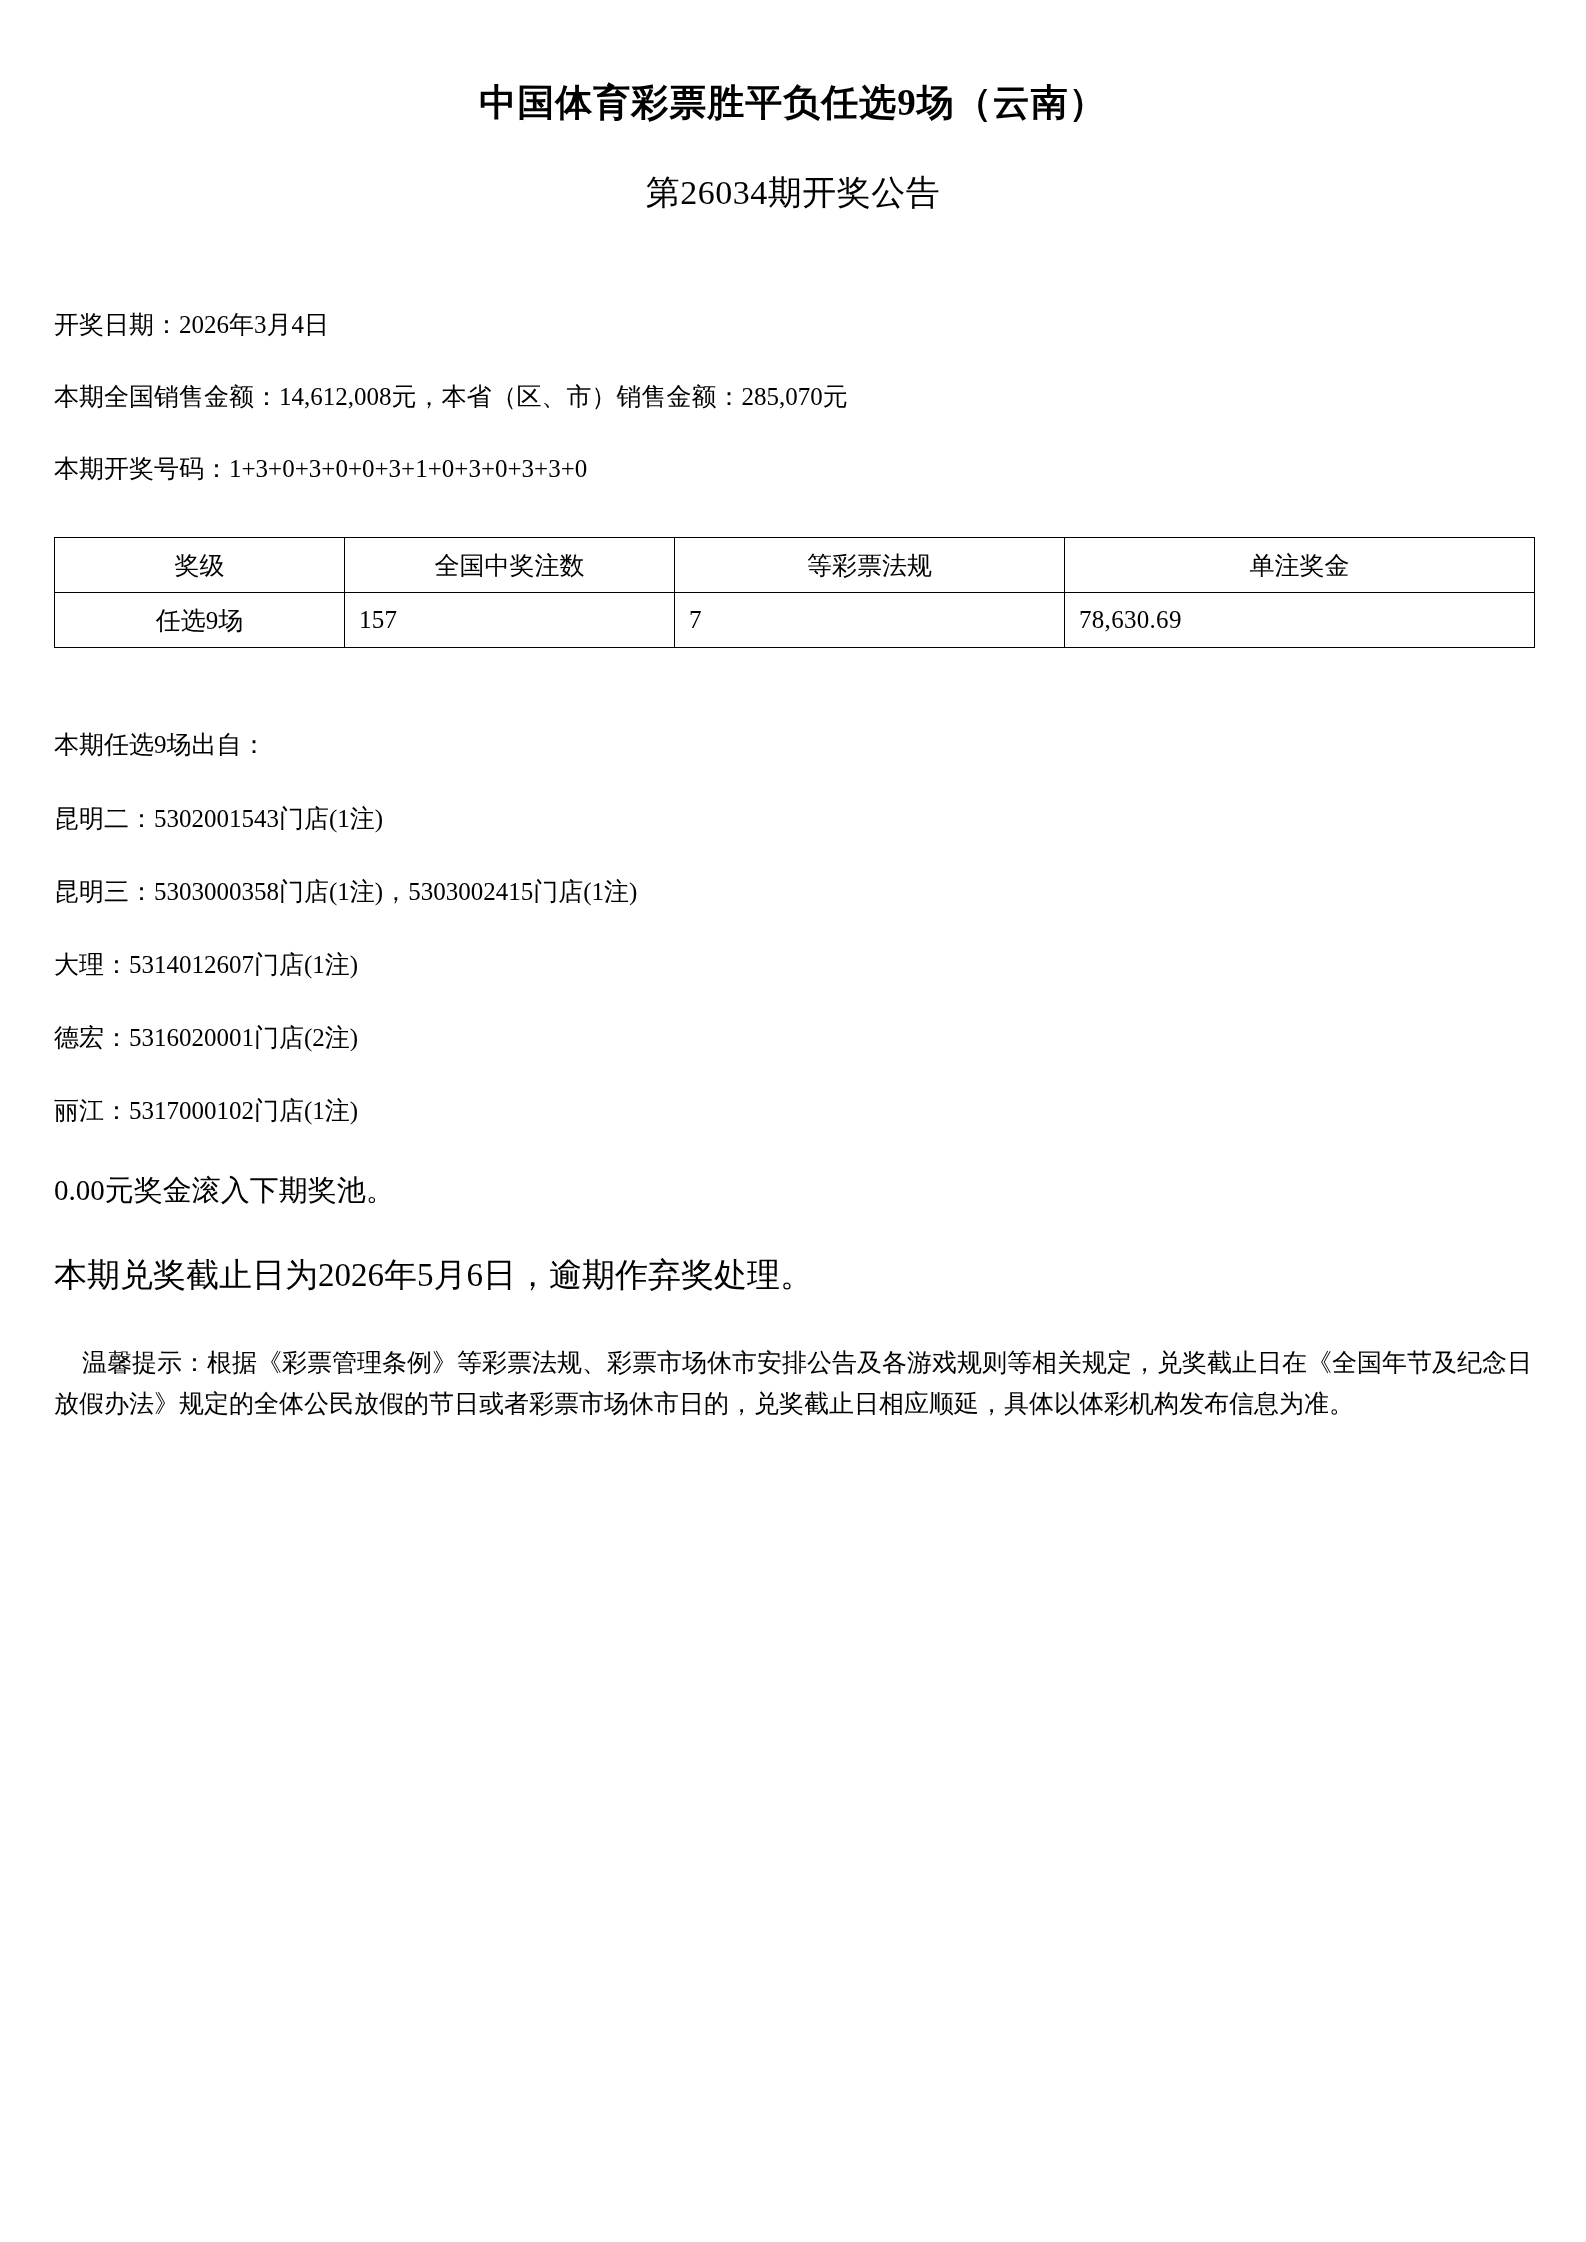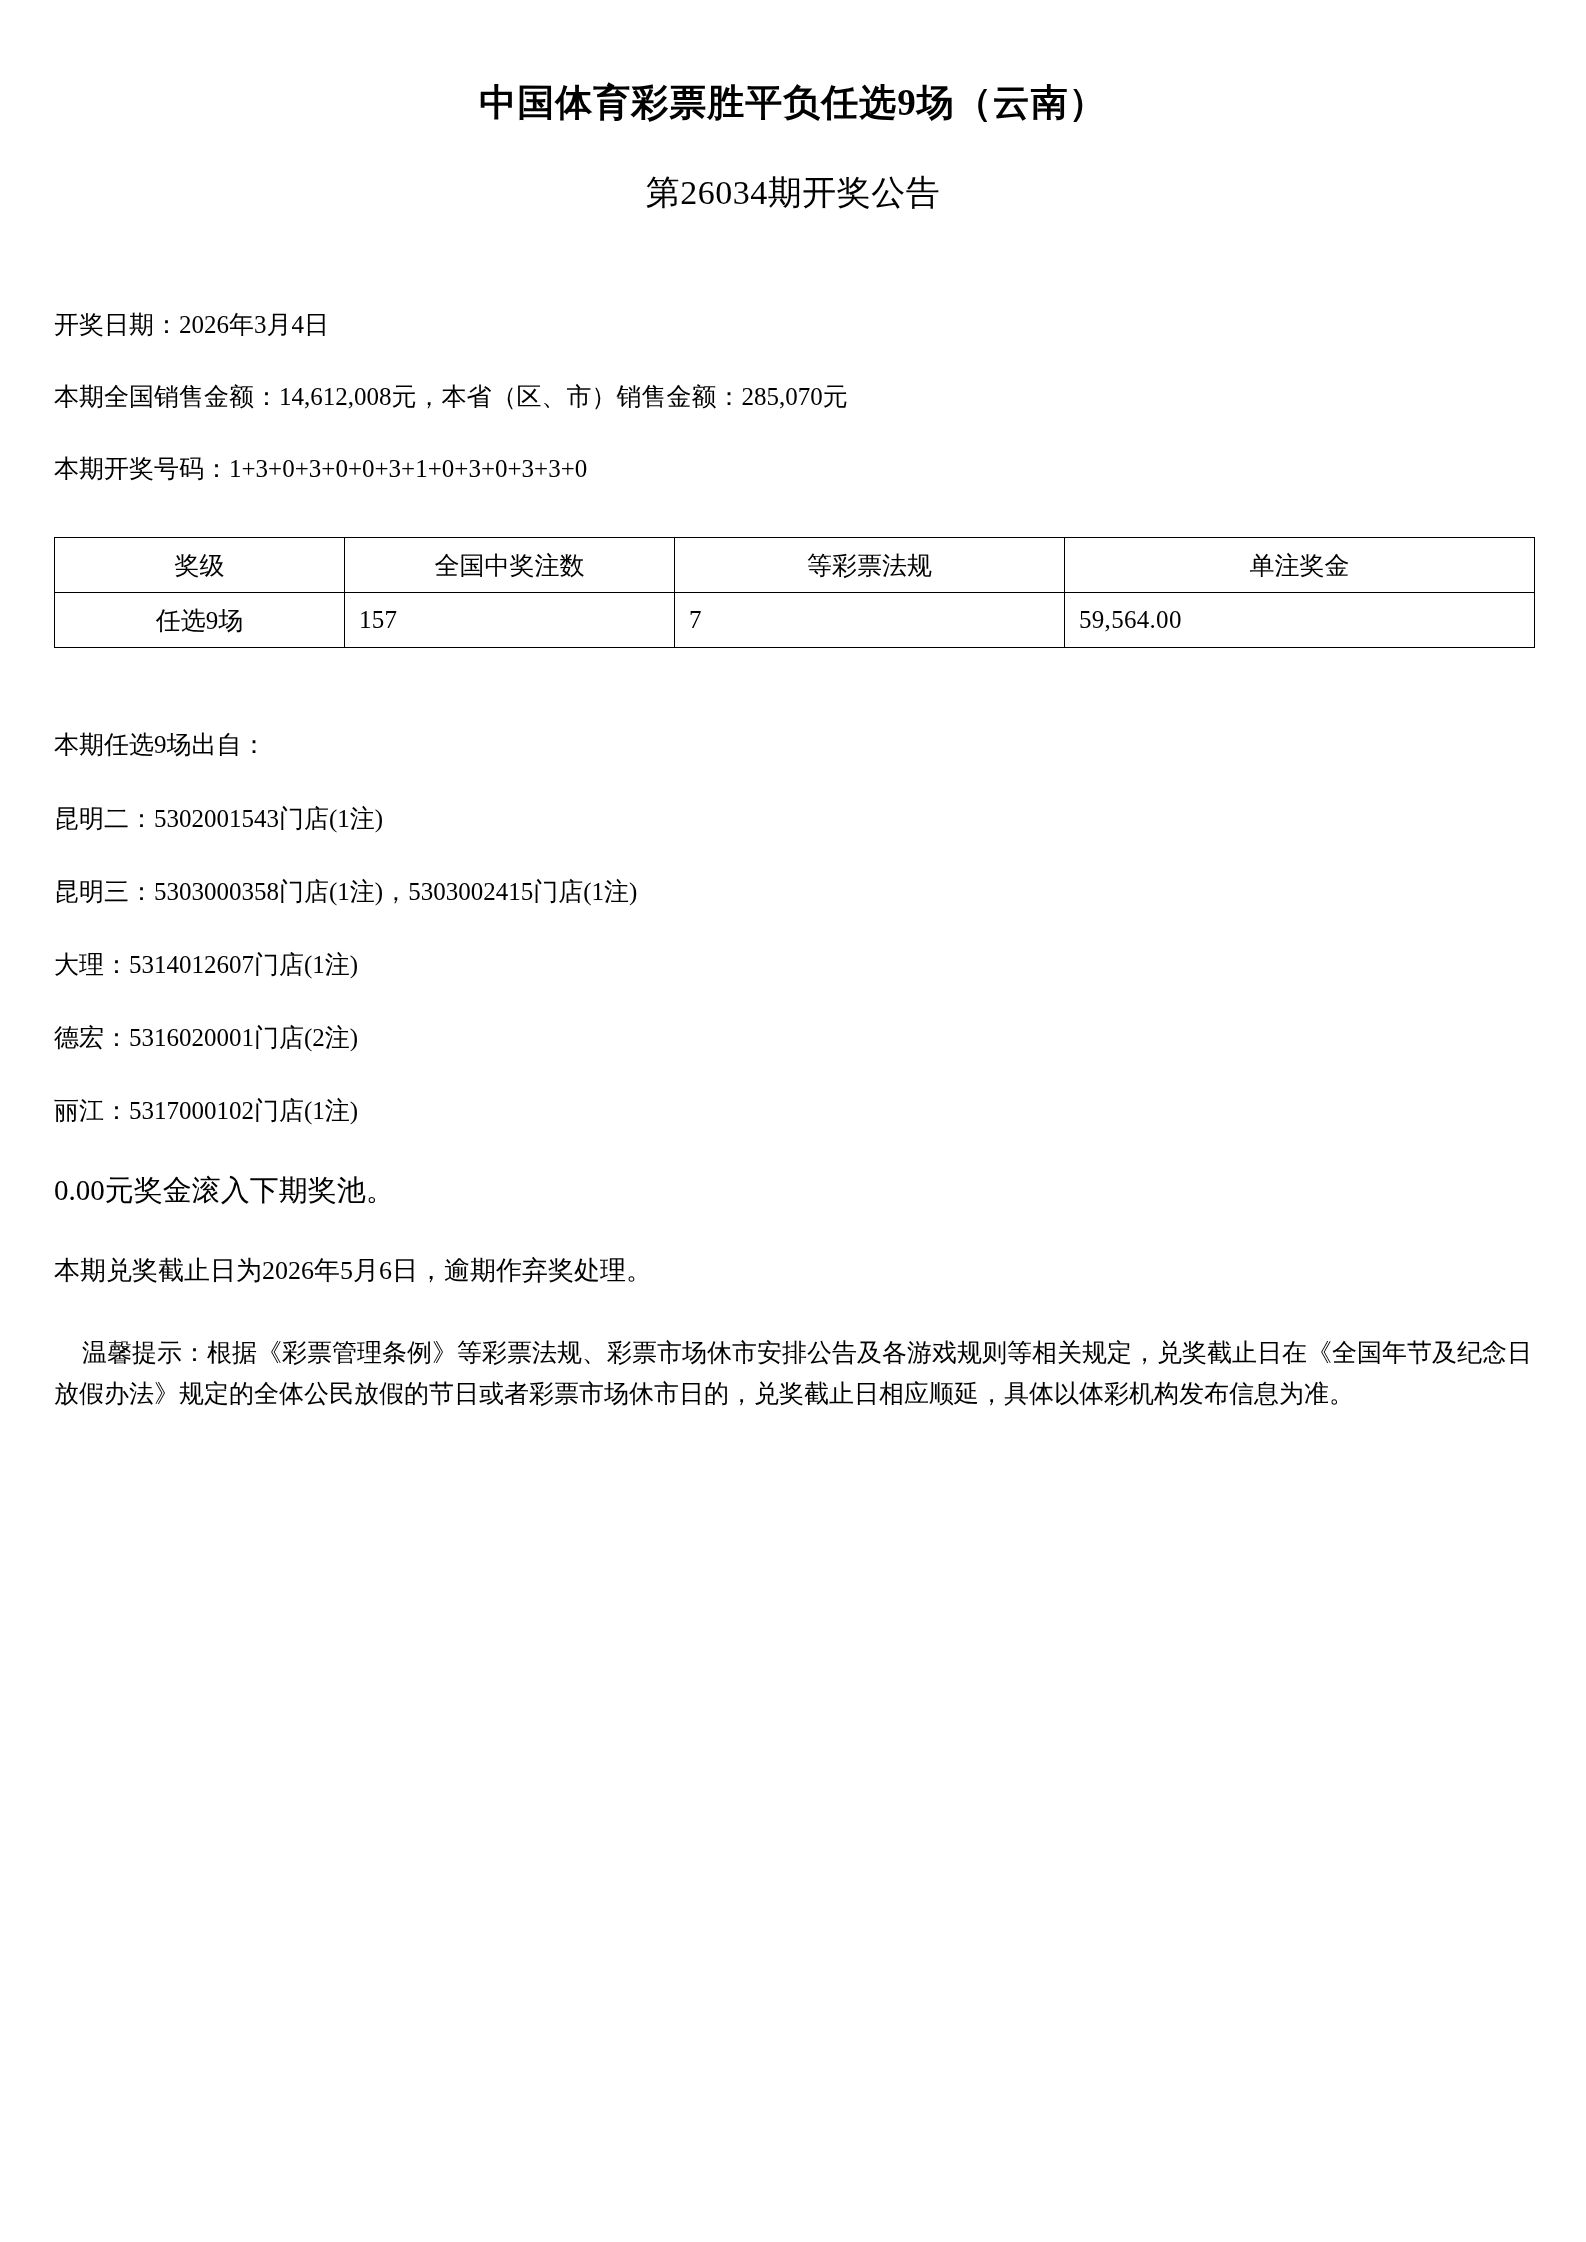--- a/index.html
+++ b/index.html
@@ -77,21 +77,21 @@
   }
   .store-line {
     font-size: 25px;
     margin-top: 40px;
   }
   .pool-line {
     font-size: 29px;
     margin-top: 44px;
   }
   .deadline-line {
-    font-size: 26px;
+    font-size: 33px;
     margin-top: 42px;
   }
   .notice {
     font-size: 25px;
     margin-top: 44px;
     line-height: 1.65;
     text-align: justify;
   }
   .notice .indent {
     display: inline-block;
@@ -129,21 +129,21 @@
           <th>全国中奖注数</th>
           <th>等彩票法规</th>
           <th>单注奖金</th>
         </tr>
       </thead>
       <tbody>
         <tr>
           <td class="level">任选9场</td>
           <td class="num mono-num">157</td>
           <td class="num mono-num">7</td>
-          <td class="num mono-num">59,564.00</td>
+          <td class="num mono-num">78,630.69</td>
         </tr>
       </tbody>
     </table>
 
     <div class="line after-table">本期任选9场出自：</div>
 
     <div class="store-line">昆明二：5302001543门店(1注)</div>
     <div class="store-line">昆明三：5303000358门店(1注)，5303002415门店(1注)</div>
     <div class="store-line">大理：5314012607门店(1注)</div>
     <div class="store-line">德宏：5316020001门店(2注)</div>

